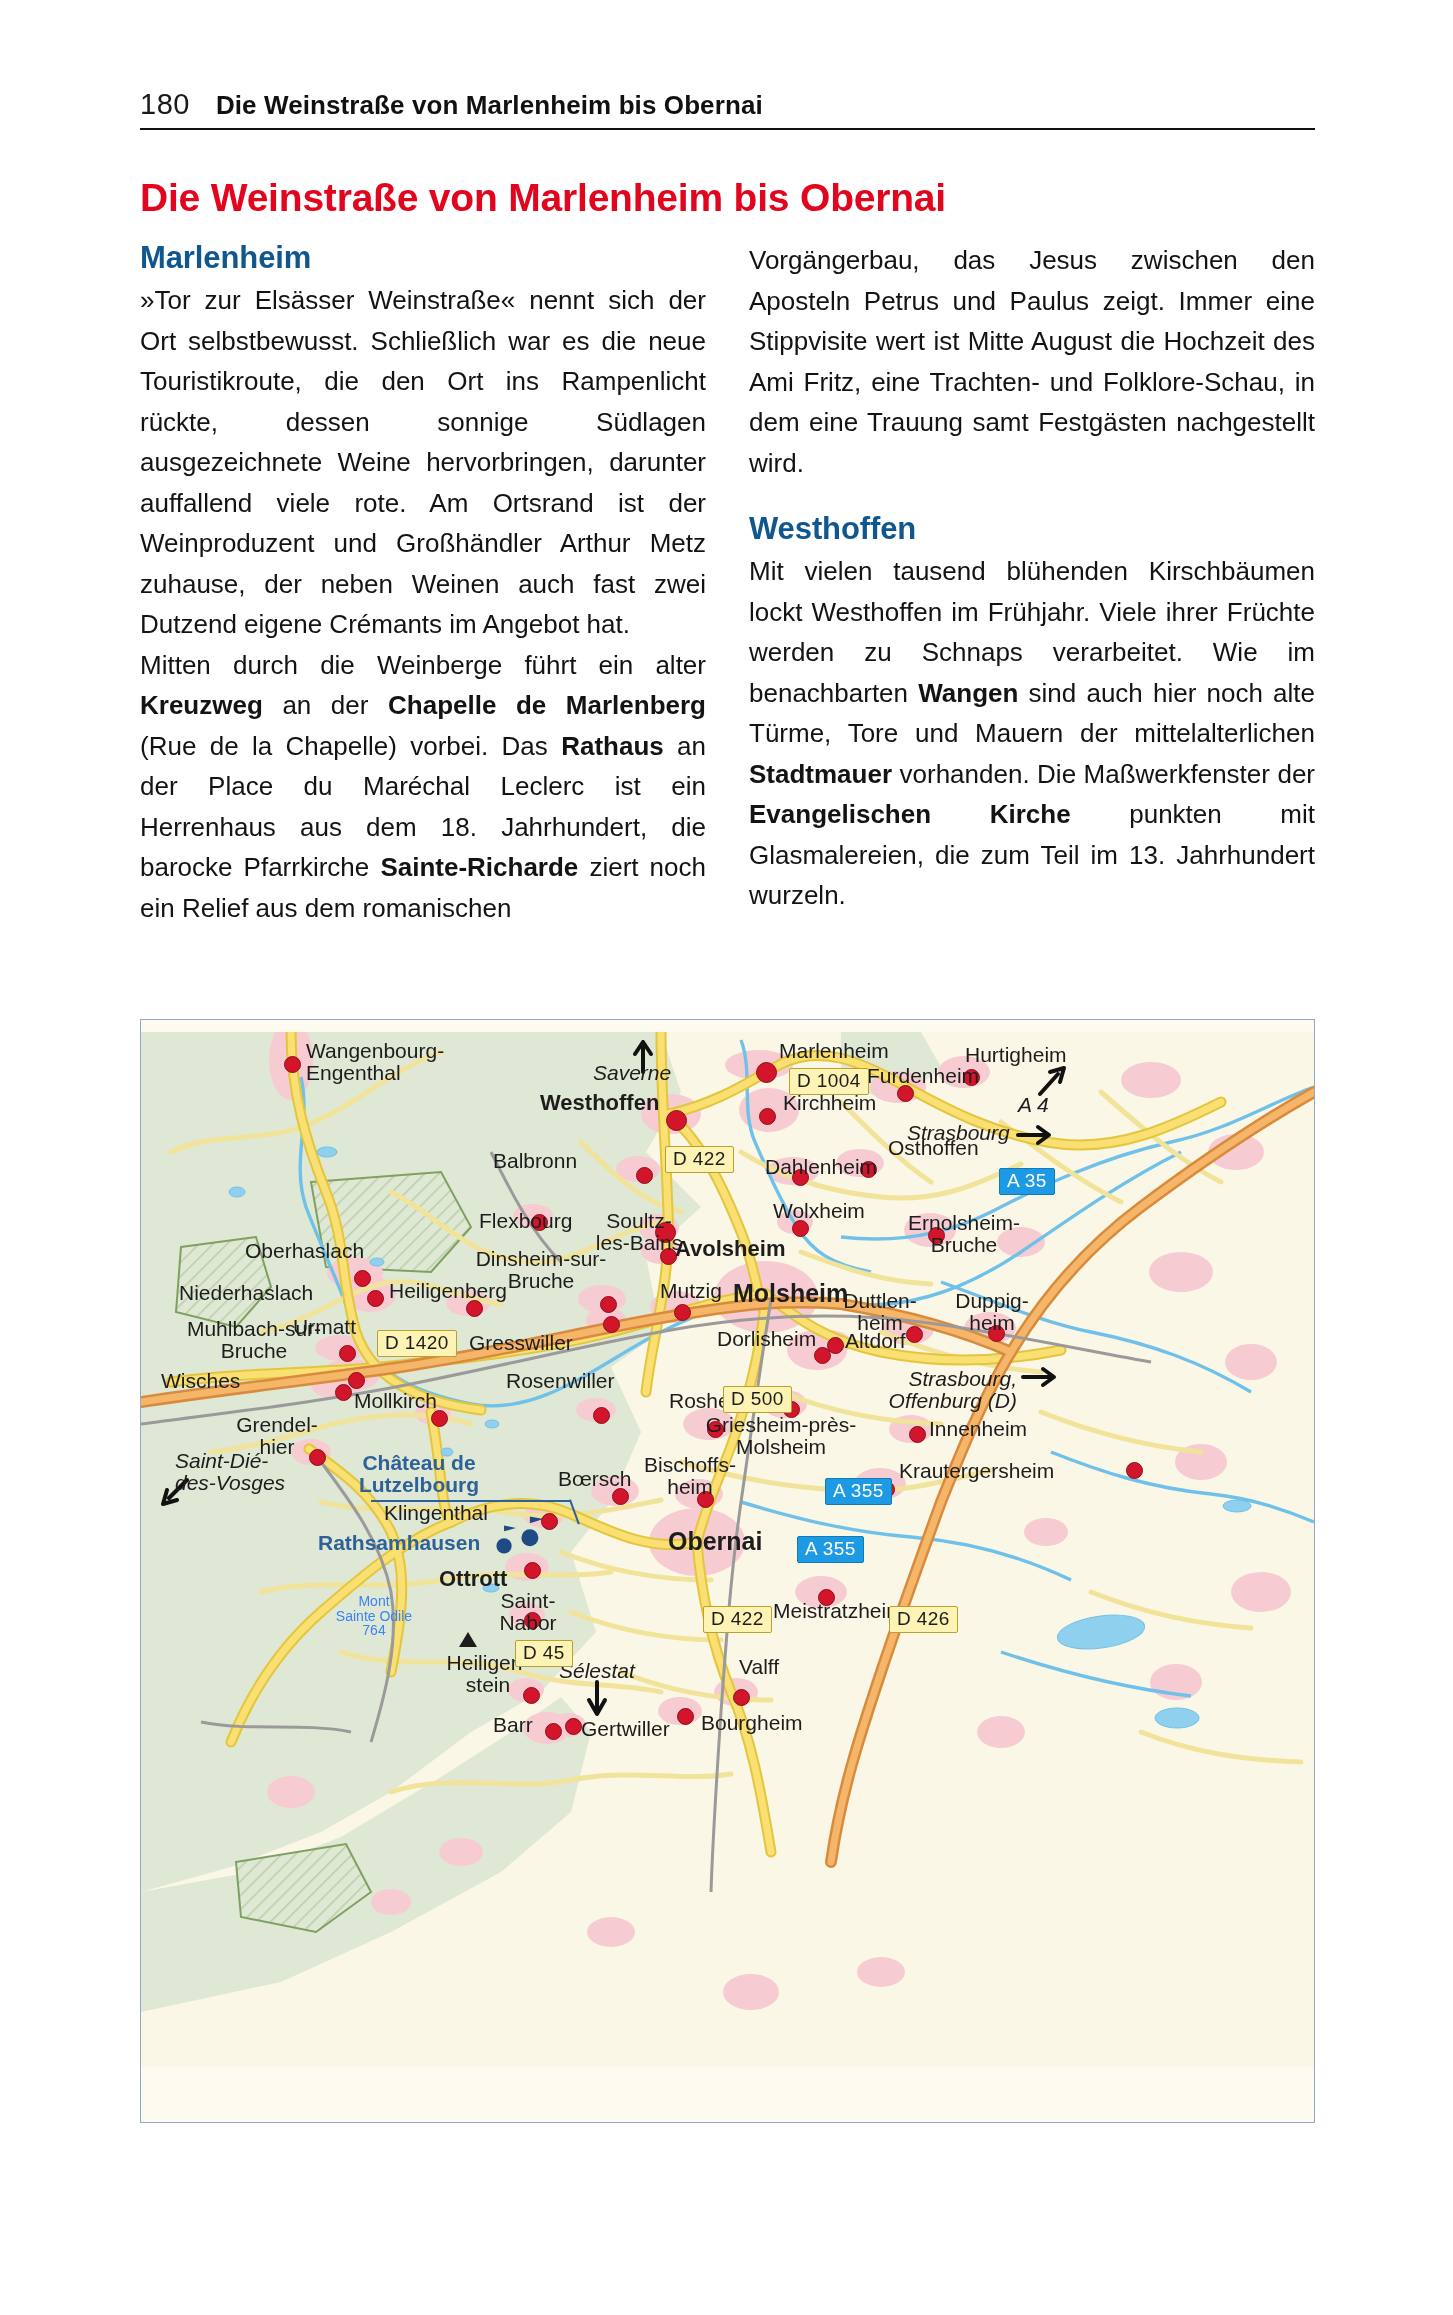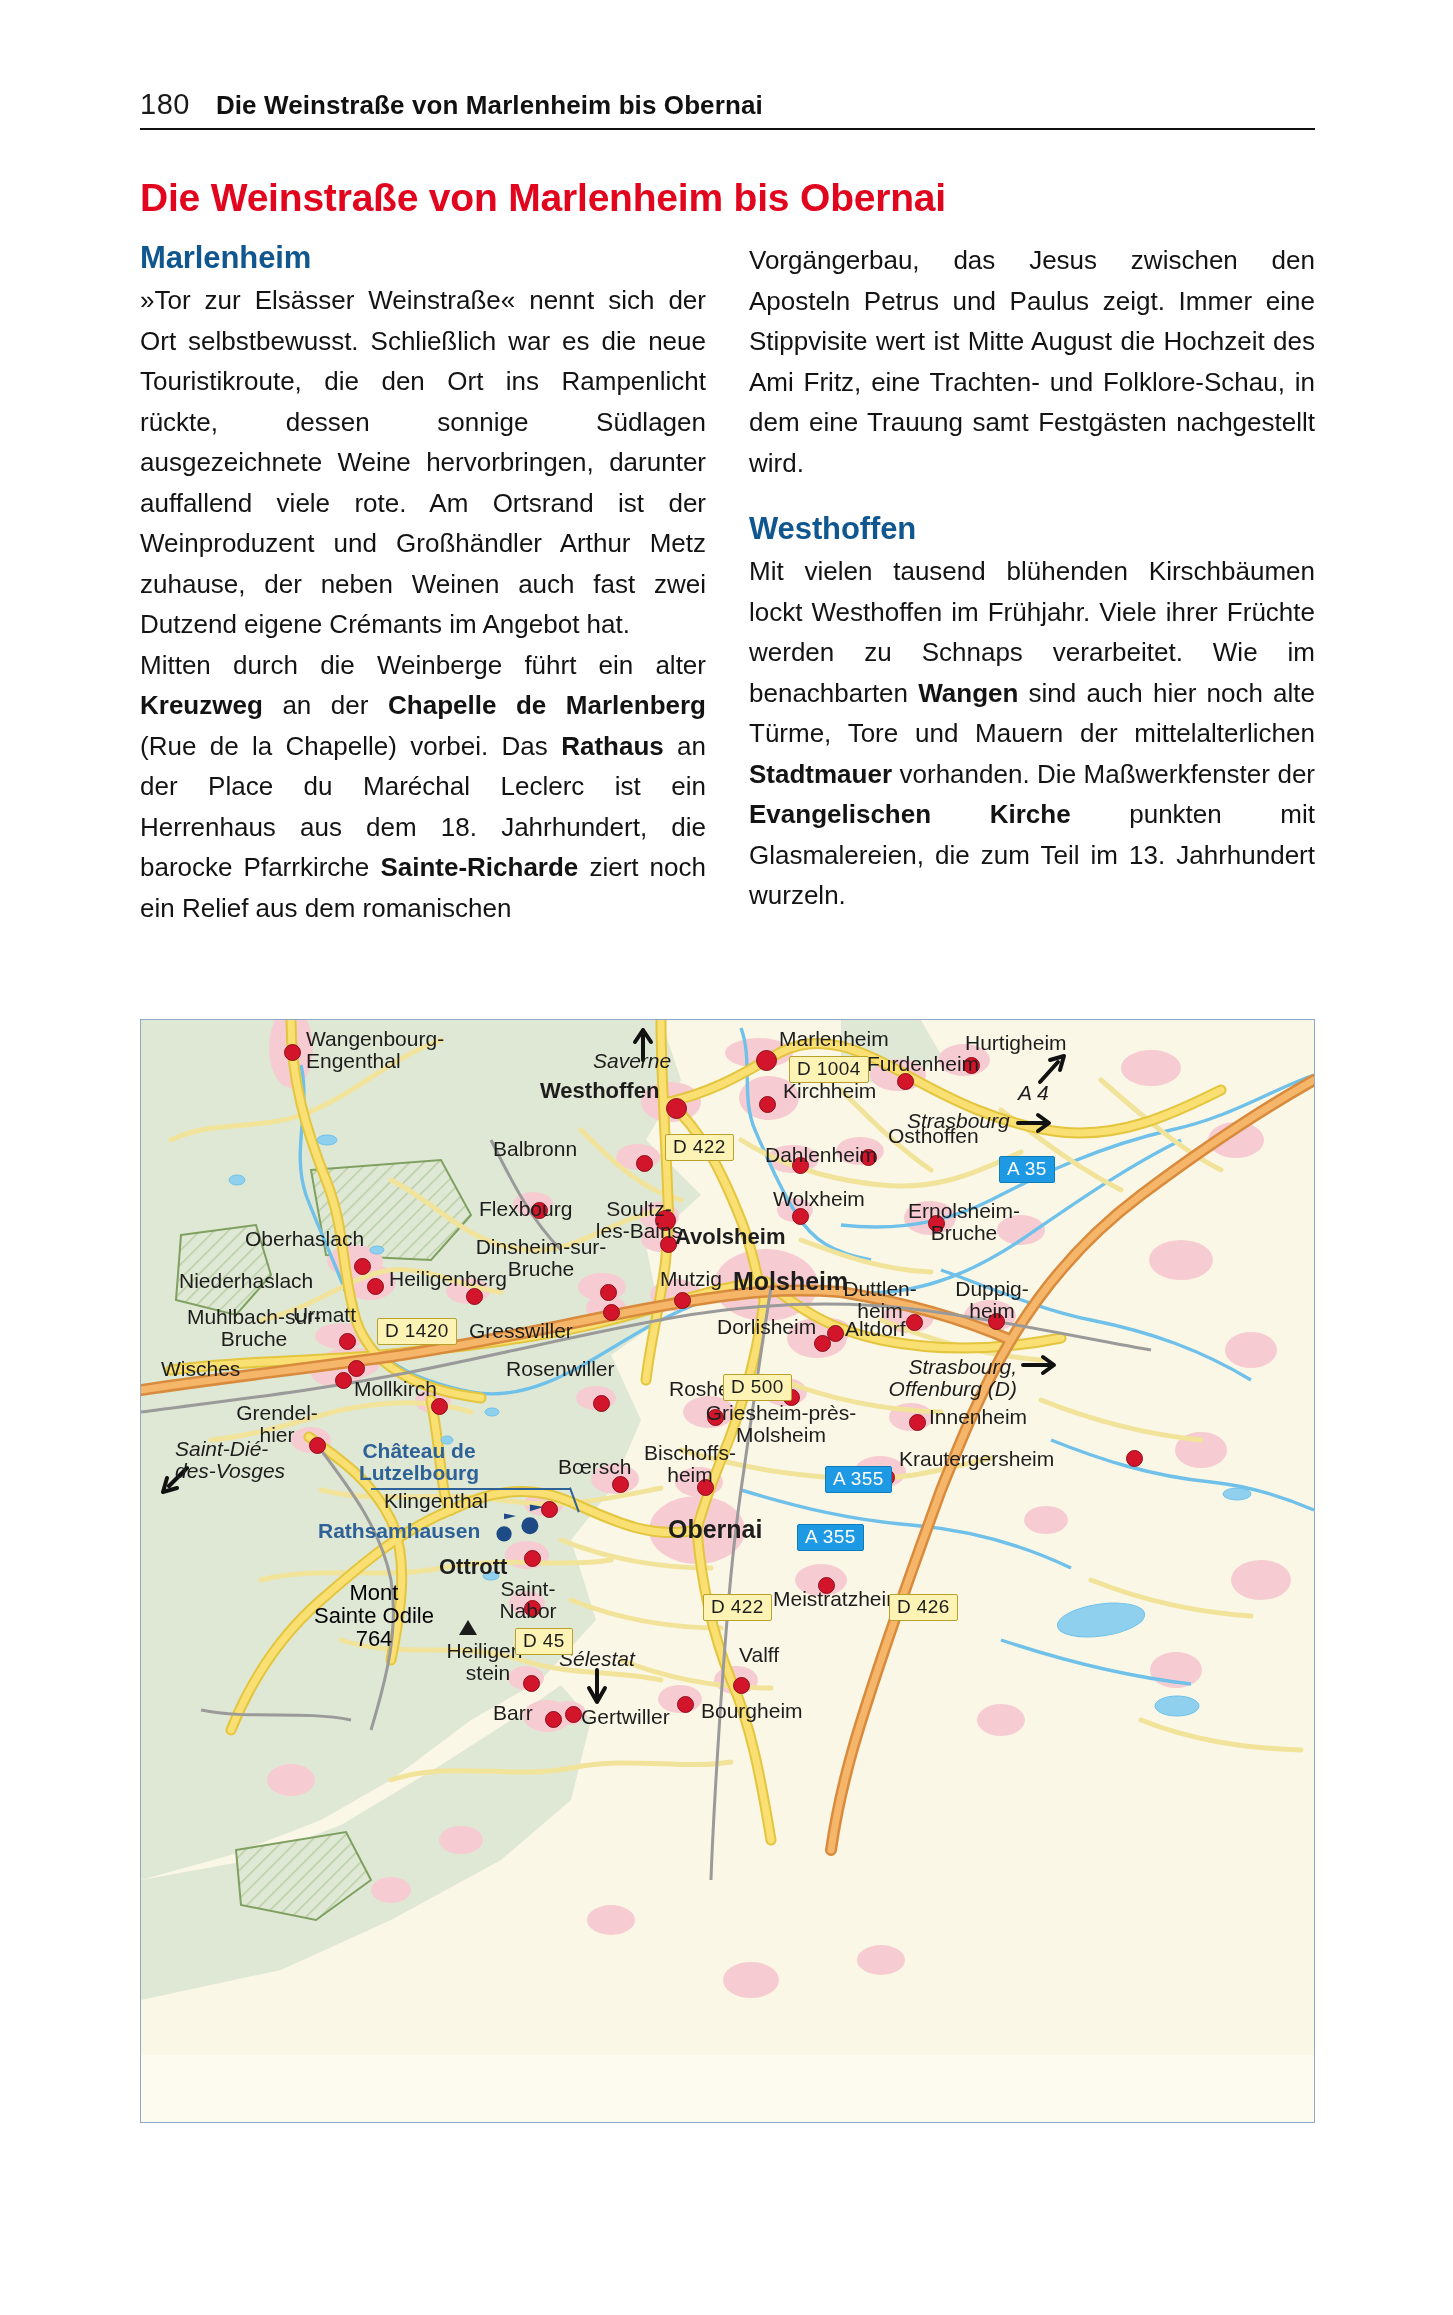--- a/index.html
+++ b/index.html
@@ -50,37 +50,37 @@
   .body-p b { font-weight:bold; }
 
   
   .mapfig {
     position:absolute; left:140px; top:1019px;
     width:1175px; height:1104px;
     border:1px solid #8fa8c4;
     background:#fdfbf0;
     overflow:hidden;
   }
-  .mapcanvas { position:absolute; left:0; top:0; width:1173px; height:1035px; overflow:hidden; }
+  .mapcanvas { position:absolute; left:0; top:12px; width:1173px; height:1035px; overflow:hidden; }
   .mapsvg { position:absolute; left:0; top:0; }
 
   
   .lbl {
     position:absolute;
     font-family:"Liberation Sans", sans-serif;
     color:#1d1d1d;
     white-space:pre;
     line-height:1.04;
     pointer-events:none;
   }
   .lbl.town    { font-size:21px; }
   .lbl.bigtown { font-size:25px; font-weight:bold; }
   .lbl.medtown { font-size:22px; font-weight:bold; }
   .lbl.dir     { font-size:21px; font-style:italic; }
-  .lbl.peak    { font-size:22px; color:#000000; }
+  .lbl.peak    { font-size:14px; color:#3b82f6; }
   .lbl.sight   { font-size:21px; font-weight:bold; color:#2d6198; }
   .lbl.ctr     { text-align:center; }
   .lbl.rt      { text-align:right; }
 
   .dot {
     position:absolute; width:17px; height:17px; border-radius:50%;
     background:#d2152a; border:1.5px solid #8d0f1c;
   }
   .dot.big { width:21px; height:21px; }
 

